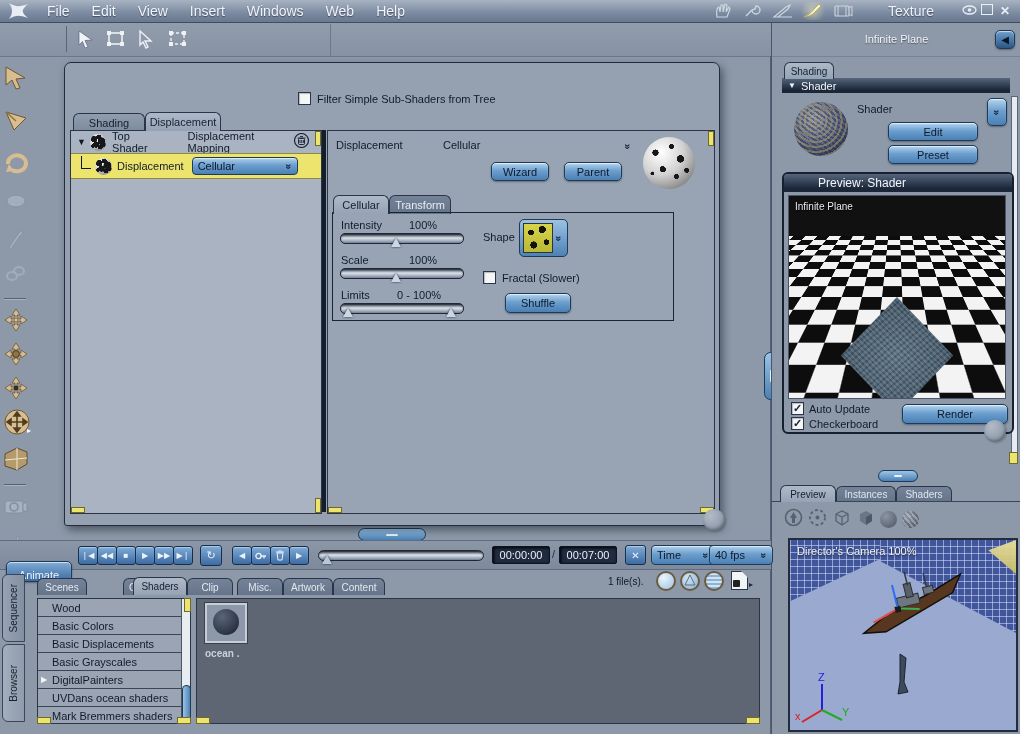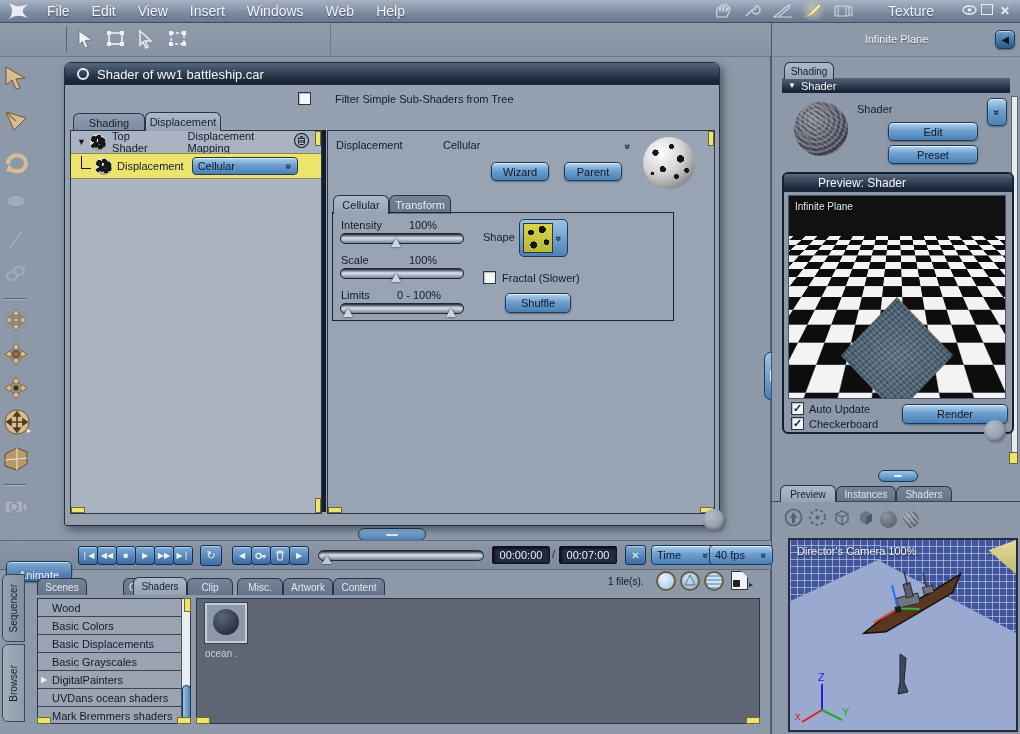--- a/index.html
+++ b/index.html
@@ -193,26 +193,22 @@
         <circle cx="10" cy="11" r="4" fill="none" stroke="#7a8496" stroke-width="1.6"></circle>
         <path d="M19,8 L23,6 V16 L19,14 Z" fill="#c4cbd6" stroke="#7a8496"></path>
       </svg></span>
   <span class="abs" style="left:4px;top:478px;opacity:.5;"><svg width="24" height="24" viewBox="0 0 24 24">
         <path d="M5,22 C3,16 4,9 6,9 L8,14 L9,4 L11,4 L11,13 L13,2 L15,3 L14,13 L18,6 L20,8 L16,22 Z" fill="#c4cbd6" stroke="#7a8496"></path>
       </svg><span class="abs" style="left:22px;top:10px;color:#313b4a;font-size:8px;">▸</span></span>
 </div>
 
 <div class="abs" style="left:64px;top:62px;width:654px;height:462px;background:#95a1b1;border:1px solid #222c3c;
             border-radius:7px 7px 3px 3px;box-shadow:3px 4px 9px rgba(15,22,34,.5);z-index:10;">
-  <div class="dhead" style="height:22px;border-radius:6px 6px 0 0;display:flex;align-items:center;">
-    <span style="width:8px;height:8px;border:2px solid #e8edf4;border-radius:50%;margin:0 8px 0 12px;"></span>
-    <span style="font-size:13px;">Shader of ww1 battleship.car</span>
-  </div>
-
-  <div class="abs" style="left:233px;top:29px;display:flex;align-items:center;gap:24px;">
+
+  <div class="abs" style="left:233px;top:29px;display:flex;align-items:center;gap:6px;">
     <span class="chk"></span>
     <span class="lbl">Filter Simple Sub-Shaders from Tree</span>
   </div>
 
   <div class="tab" style="left:8px;top:50px;width:70px;">
       <span>Shading</span>
     </div>
   <div class="tab active" style="left:80px;top:49px;width:74px;">
       <span>Displacement</span>
     </div>
@@ -558,18 +554,18 @@
     <div class="corner" style="right:-1px;top:-1px;width:5px;height:12px;"></div>
     <div class="corner" style="left:-1px;bottom:-1px;width:12px;height:5px;"></div>
     <div class="corner" style="right:-1px;bottom:-1px;width:12px;height:5px;"></div>
   </div>
 
   <div class="abs" style="left:196px;top:30px;width:562px;height:124px;background:#5e6673;border:1px solid #2a3547;">
     <div class="abs" style="left:8px;top:4px;width:44px;height:58px;">
       <span style="display:block;width:38px;height:36px;background:#8d99a9;border:2px solid #c6cdd6;box-shadow:0 0 0 1px #39414e;">
         <span class="sphere-ocean" style="display:block;width:26px;height:26px;margin:4px auto;"></span>
       </span>
-      <span style="font-size:10px;color:#c9d1da;">ocean .</span>
+      <span style="font-size:10px;color:#c9d1da;font-weight:bold;">ocean .</span>
     </div>
     <div class="corner" style="right:-1px;bottom:-1px;width:12px;height:5px;"></div>
     <div class="corner" style="left:-1px;bottom:-1px;width:12px;height:5px;"></div>
   </div>
 </div>
 
 </body></html>

